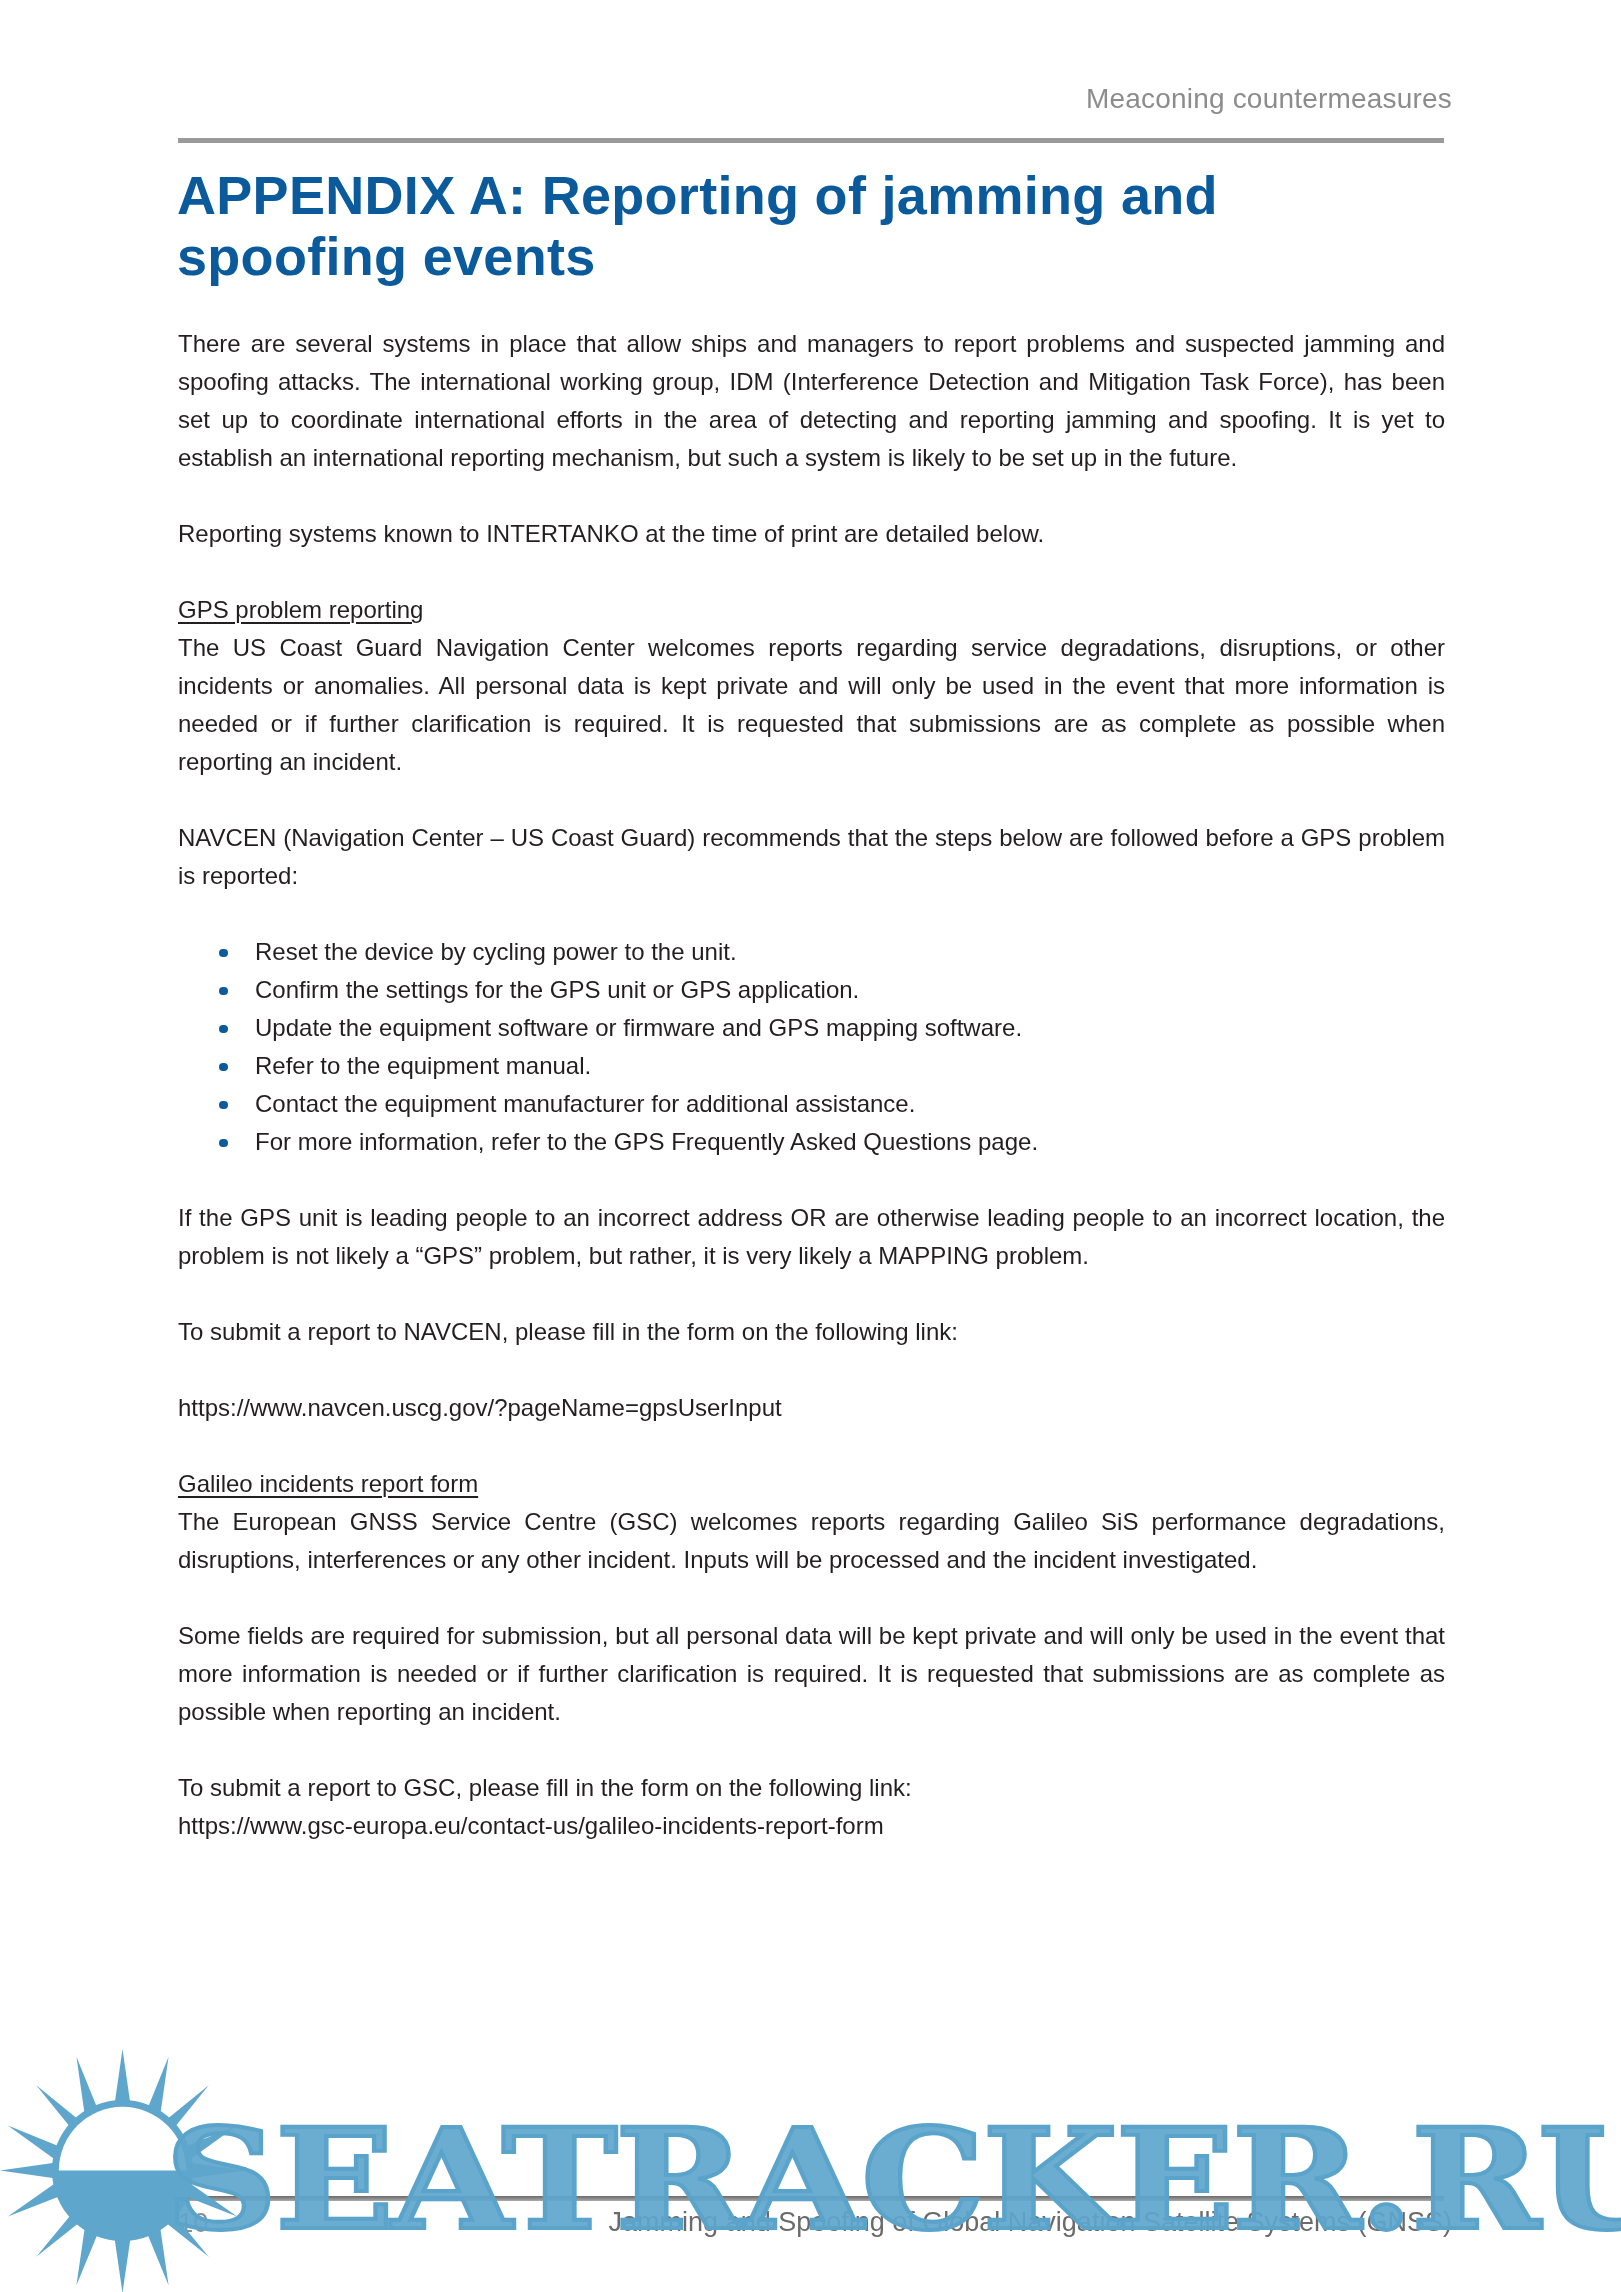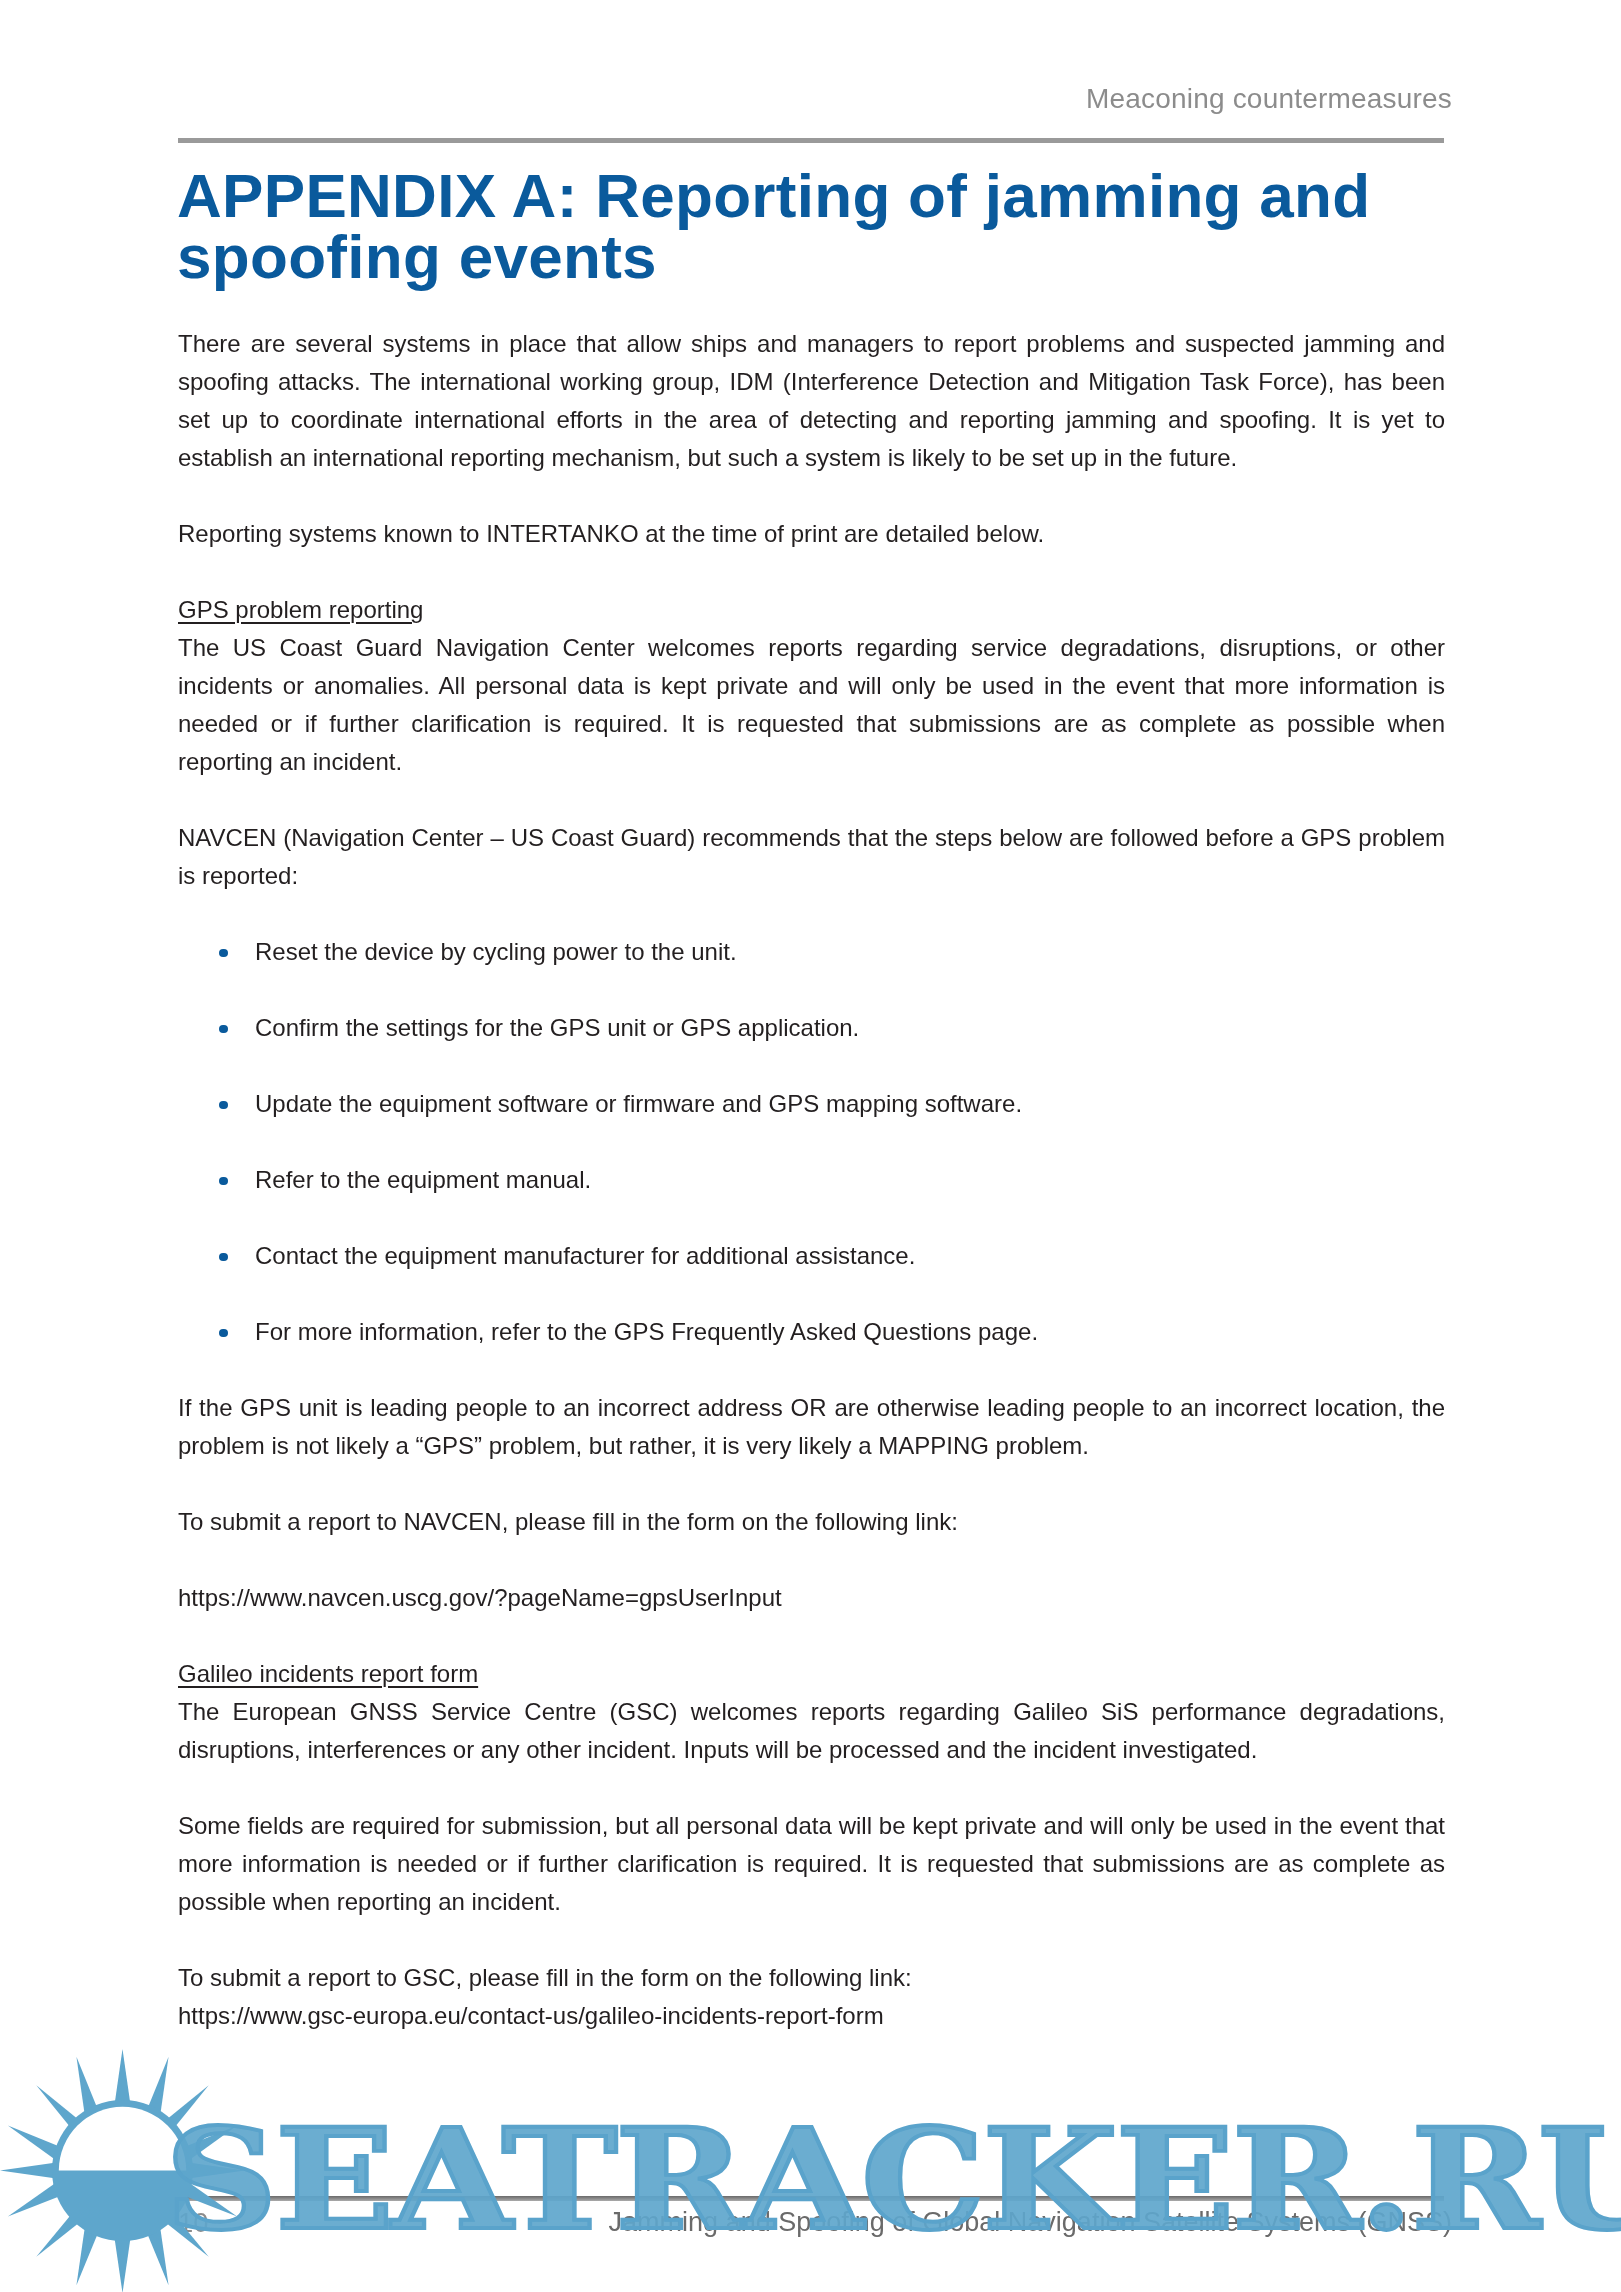--- a/index.html
+++ b/index.html
@@ -2,28 +2,28 @@
 <html><head>
   <meta charset="utf-8">
   <style>
     html, body { margin: 0; padding: 0; background: #ffffff; }
     body { width: 1621px; height: 2293px; position: relative; overflow: hidden;
            font-family: "Liberation Sans", "DejaVu Sans", sans-serif; color: #231f20; }
     .page { position: absolute; left: 0; top: 0; width: 1621px; height: 2293px; }
     .running-head { position: absolute; right: 169px; top: 83px; font-size: 28px; color: #8c8c8c; letter-spacing: 0.2px; }
     .head-rule { position: absolute; left: 178px; top: 138px; width: 1266px; height: 4.9px; background: #9a9a9a; }
     .title { position: absolute; left: 177px; top: 165px; width: 1284px; margin: 0;
-             font-size: 62px; font-weight: bold; line-height: 61px; color: #0a5a9c; letter-spacing: 0.3px; }
+             font-size: 54px; font-weight: bold; line-height: 61px; color: #0a5a9c; letter-spacing: 0.3px; }
     .body { position: absolute; left: 178px; top: 325px; width: 1267px; font-size: 24px; line-height: 38px; color: #231f20; }
     .para { margin: 0; text-align: justify; }
     .gap { height: 38px; }
     .subhead { text-decoration: underline; text-underline-offset: 3.9px; text-decoration-thickness: 1.5px; }
     ul.bullets { list-style: none; margin: 0; padding: 0; }
     ul.bullets li { position: relative; padding-left: 77px; margin: 0; line-height: 38px; }
-    ul.bullets li + li { margin-top: 38px; }
+    ul.bullets li + li { }
     .bullet-dot { position: absolute; left: 41px; top: 15.7px; width: 8.8px; height: 8.8px; border-radius: 50%; background: #0a5a9c; }
     .link-text { color: #231f20; }
     .foot-rule { position: absolute; left: 178px; top: 2196px; width: 1266px; height: 4.9px; background: linear-gradient(#6a6a6a,#aaaaaa); }
     .page-num { position: absolute; left: 178px; top: 2207px; font-size: 27.4px; color: #8c8c8c; }
     .foot-title { position: absolute; right: 169px; top: 2207px; font-size: 27px; color: #6a6a6a; }
     .watermark { position: absolute; left: 0; top: 2049px; width: 1413px; height: 244px; pointer-events: none; }
     .wm-text { position: absolute; left: 165px; top: 61px; font-family: "DejaVu Serif", "Liberation Serif", serif;
                font-weight: bold; font-size: 139px; letter-spacing: -2px; line-height: 1;
                color: rgba(94,166,204,0.92); -webkit-text-stroke: 3.9px #5aa3cb; transform: scaleX(1.12); transform-origin: left top; }
   </style>

